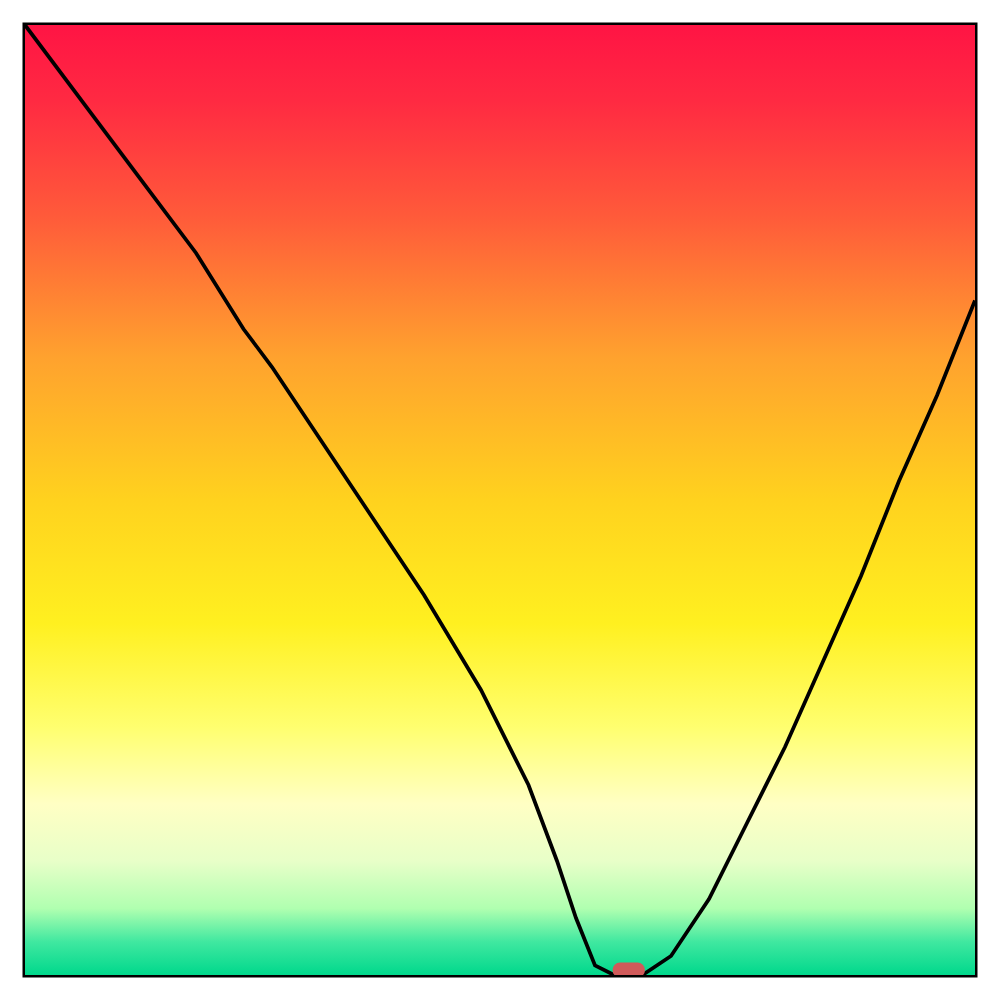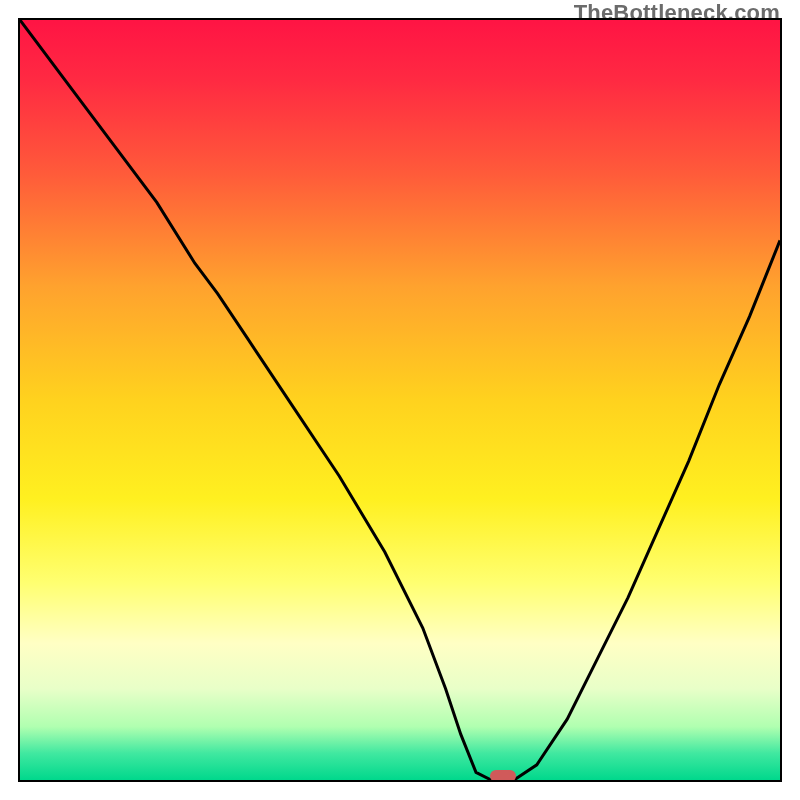--- a/index.html
+++ b/index.html
@@ -45,21 +45,20 @@
     border-radius: 6px;
     background: #d05a5a;
     transform: translate(-50%, -50%);
   }
 </style>
 </head>
 <body>
 
 <div class="frame">
 
-  <div class="attribution">TheBottleneck.com</div>
 
   <div class="plot-area">
     <svg viewBox="0 0 760 760" preserveAspectRatio="none">
       <defs>
         <linearGradient id="bg-grad" x1="0" y1="0" x2="0" y2="1">
             <stop offset="0%" stop-color="#ff1444"></stop>
             <stop offset="8%" stop-color="#ff2a42"></stop>
             <stop offset="20%" stop-color="#ff5a3a"></stop>
             <stop offset="35%" stop-color="#ffa22e"></stop>
             <stop offset="50%" stop-color="#ffd21e"></stop>

